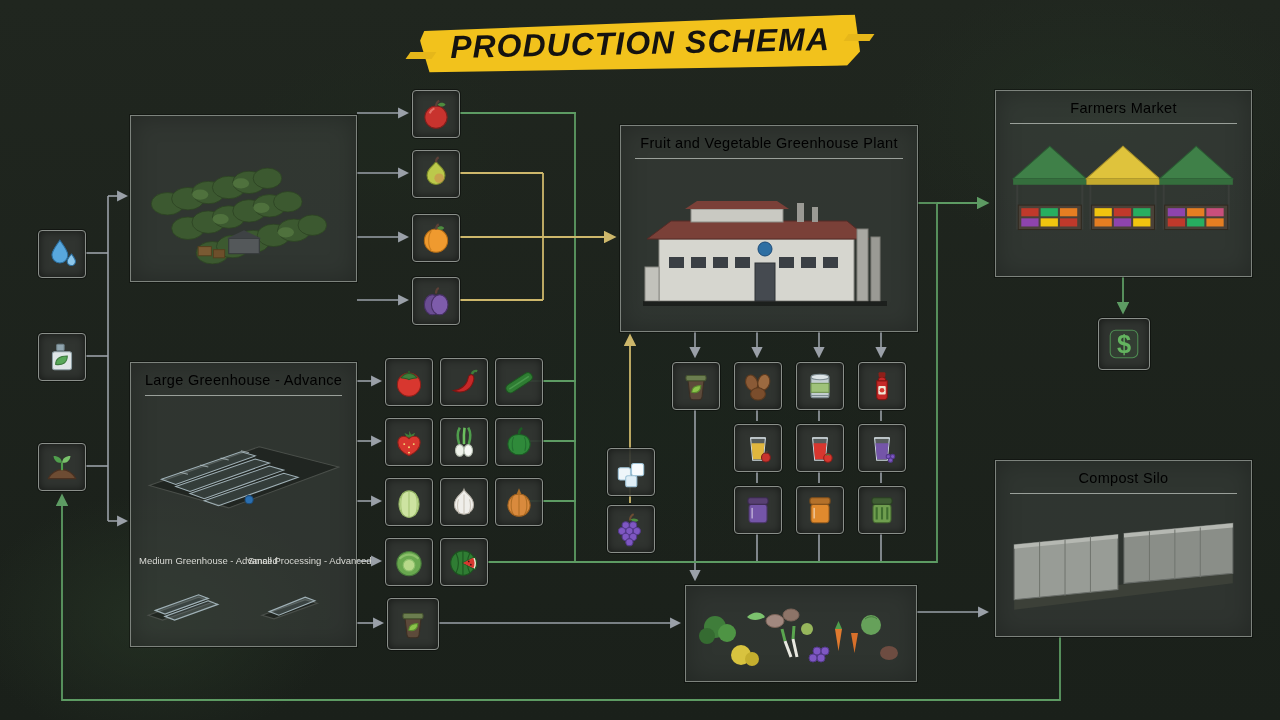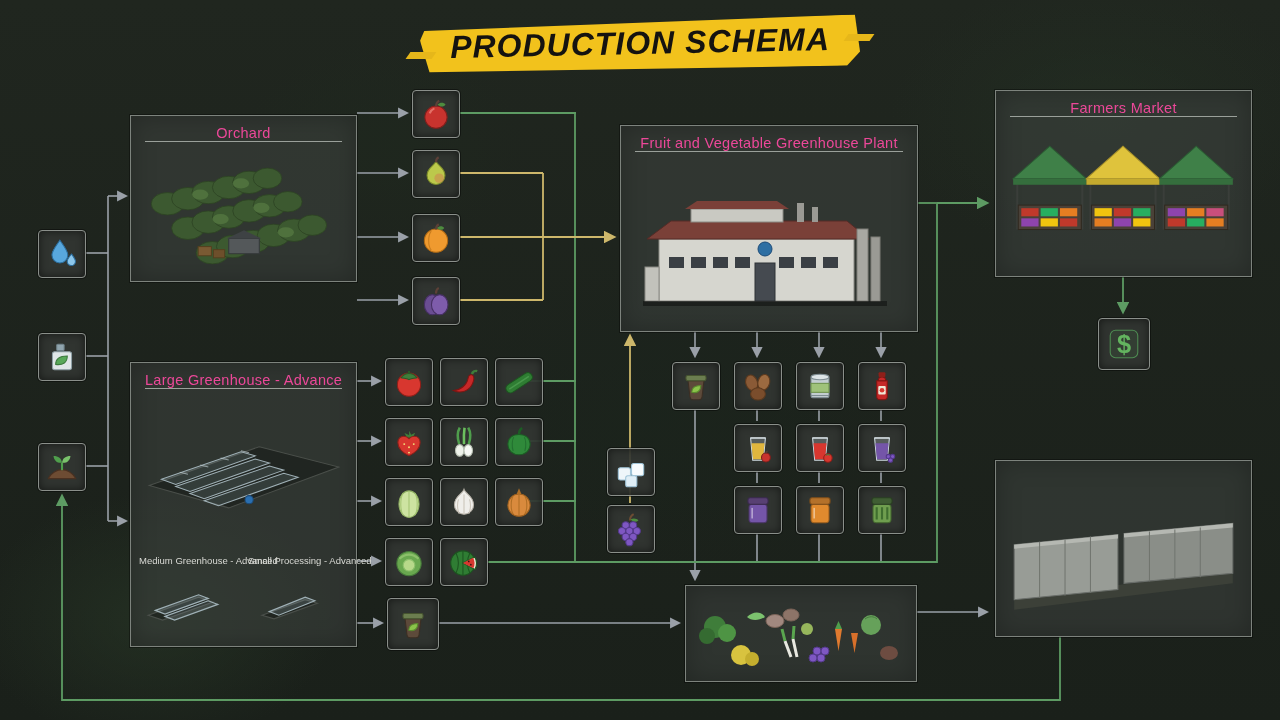--- a/index.html
+++ b/index.html
@@ -15,22 +15,22 @@
   }
   .stage{position:absolute;inset:0;}
   svg.wires{position:absolute;left:0;top:0;pointer-events:none;}
   .panel{
     position:absolute;
     background:rgba(62,68,63,.58);
     border:1px solid #7d837d;
     box-shadow:0 0 0 1px rgba(0,0,0,.35), inset 0 0 24px rgba(0,0,0,.25);
   }
   .panel-label{
-    color:#ec4899;font-size:14.5px;text-align:center;
-    margin:9px 14px 0;border-bottom:1px solid #9aa09a;
+    color:#000000;font-size:14.5px;text-align:center;
+    margin:9px 14px 0;padding-bottom:7px;border-bottom:1px solid #9aa09a;
     letter-spacing:.3px;white-space:nowrap;overflow:hidden;
   }
   .sub-label{
     position:absolute;font-size:9.5px;color:#d9dad5;text-align:center;width:100px;white-space:nowrap;
   }
   .illus{position:absolute;}
   .tile{
     position:absolute;width:46px;height:46px;border-radius:4px;
     background:rgba(50,54,50,.92);border:1px solid #8a8f8a;
     display:flex;align-items:center;justify-content:center;
@@ -114,21 +114,20 @@
     <g stroke="#cdb76b" stroke-width="1.8" fill="none">
       <path d="M460 173H543"></path>
         <path d="M460 300H543"></path>
         <path d="M543 173V300"></path>
       <path d="M460 237H614" marker-end="url(#my)"></path>
       <path d="M630 503V336" marker-end="url(#my)"></path>
     </g>
   </svg>
 
   <div class="panel" style="left:130px;top:115px;width:225px;height:165px;">
-    <div class="panel-label">Orchard</div>
     <svg class="illus" viewBox="0 0 205 108" style="left:8px;top:44px;width:209px;height:112px;">
       <g fill="#3c5930" stroke="#2c4322" stroke-width="0.8">
         <ellipse cx="28" cy="42" rx="16" ry="11"></ellipse>
           <ellipse cx="48" cy="37" rx="16" ry="11"></ellipse>
           <ellipse cx="68" cy="31" rx="16" ry="11"></ellipse>
           <ellipse cx="88" cy="26" rx="16" ry="11"></ellipse>
           <ellipse cx="108" cy="21" rx="16" ry="11"></ellipse>
           <ellipse cx="126" cy="17" rx="14" ry="10"></ellipse>
         <ellipse cx="48" cy="66" rx="16" ry="11"></ellipse>
           <ellipse cx="68" cy="60" rx="16" ry="11"></ellipse>
@@ -247,20 +246,21 @@
           <rect x="180" y="73" width="17" height="8" fill="#e67e22"></rect>
           <rect x="199" y="73" width="17" height="8" fill="#c94f7c"></rect>
         <rect x="161" y="83" width="17" height="8" fill="#c0392b"></rect>
           <rect x="180" y="83" width="17" height="8" fill="#27ae60"></rect>
           <rect x="199" y="83" width="17" height="8" fill="#e67e22"></rect>
       </g>
     </svg>
   </div>
 
   <div class="panel" style="left:995px;top:460px;width:255px;height:175px;">
+    <div class="panel-label">Compost Silo</div>
     <svg class="illus" viewBox="0 0 235 108" style="left:8px;top:46px;width:239px;height:112px;">
       <polygon points="10,88 225,62 225,74 10,100" fill="#3c4038"></polygon>
       <polygon points="10,36 112,26 112,80 10,90" fill="#989c96" stroke="#6a6e6a"></polygon>
       <polygon points="118,25 225,15 225,64 118,74" fill="#8a8e88" stroke="#6a6e6a"></polygon>
       <polygon points="10,36 112,26 112,30 10,40" fill="#b5b8b2"></polygon>
       <polygon points="118,25 225,15 225,19 118,29" fill="#b5b8b2"></polygon>
       <g stroke="#70746e">
         <path d="M35 33v55M60 31v55M85 28v55M143 23v49M168 21v49M193 19v49"></path>
       </g>
     </svg>

